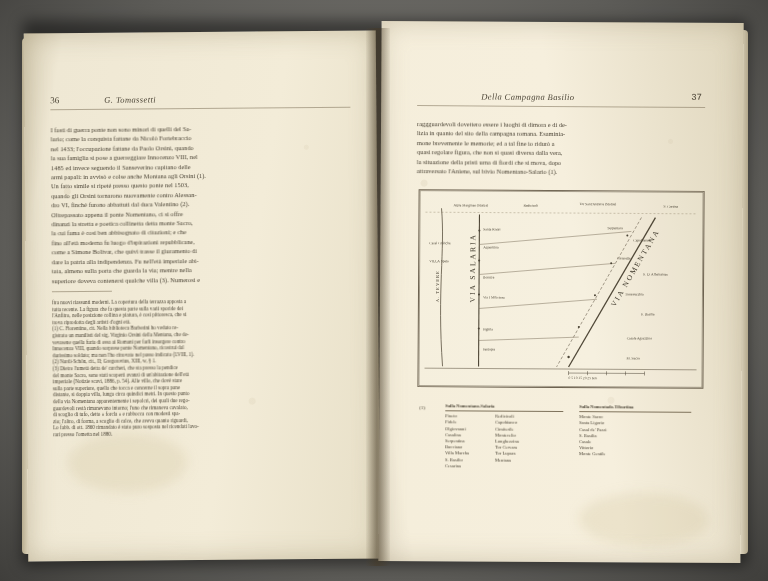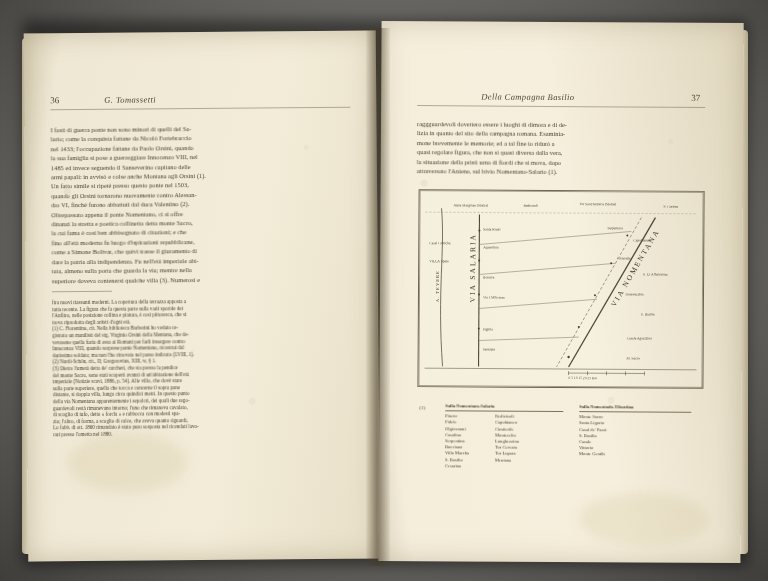--- a/index.html
+++ b/index.html
@@ -140,21 +140,21 @@
         <p></p>
         <p></p>
       </div>
     </div>
 
     <div class="page page-right">
       <div class="paper-noise"></div>
       <div class="blotch" style="left:200px;top:470px;width:130px;height:54px;"></div>
 
       <div class="runhead" style="left:100px;top:70px;font-style:italic;">Della Campagna Basilio</div>
-      <div class="folio" style="left:310px;top:70px;">37</div>
+      <div class="folio" style="left:310px;top:70px;font-family:Liberation Mono, monospace;">37</div>
       <div class="rule" style="left:36px;top:84px;width:288px;"></div>
 
       <div class="tb main blur" style="left:36px;top:98px;width:288px;">
         <p>raggguardevoli dovettero essere i luoghi di dimora e di de-</p>
         <p>lizia in quanto del sito della campagna romana. Esaminia-</p>
         <p>mone brevemente le memorie; ed a tal fine io ridurò a</p>
         <p>quasi regolare figura, che non si quasi diversa dalla vera,</p>
         <p>la situazione della pristi urna di fiordi che si mova, dopo</p>
         <p>attraversato l'Aniene, sul bivio Nomentano-Salario (1).</p>
       </div>

